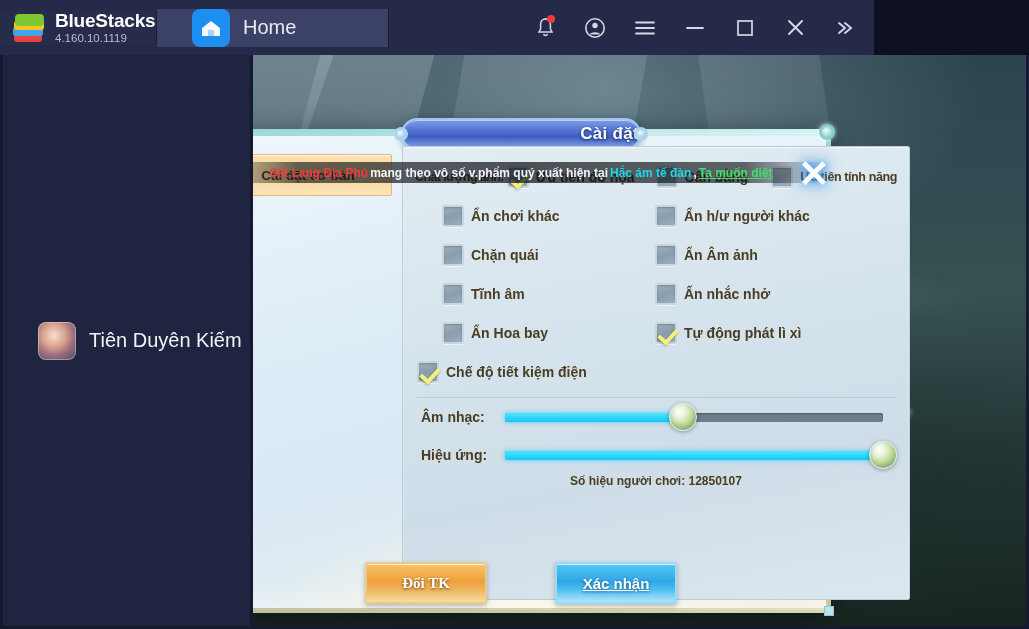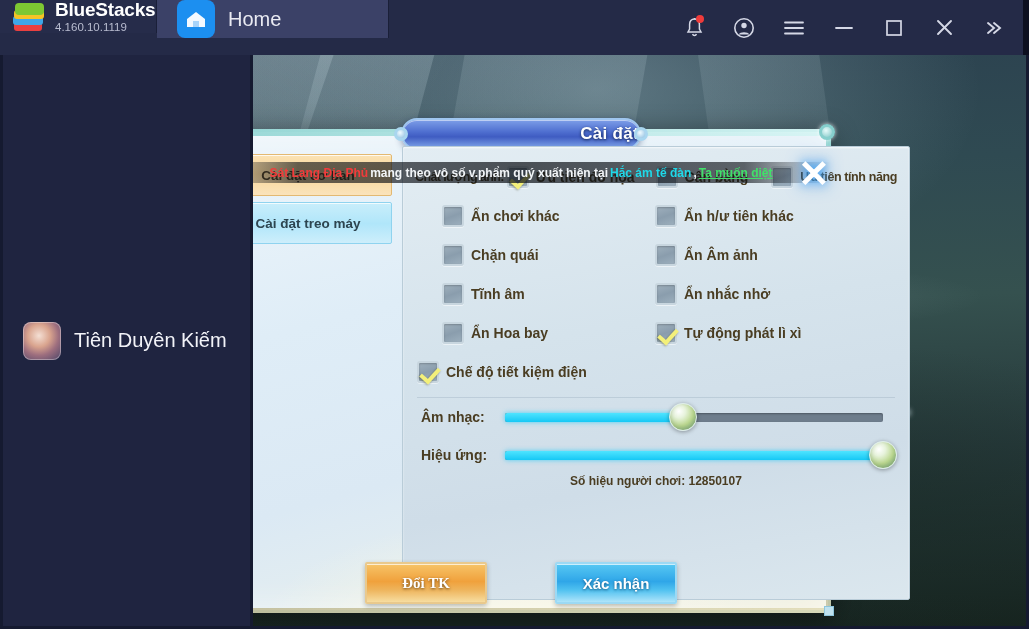--- a/index.html
+++ b/index.html
@@ -9,24 +9,24 @@
     height: 629px;
     overflow: hidden;
     font-family: "Liberation Sans", sans-serif;
     background: #0d1020;
   }
 
   
   .bs-bar {
     position: absolute;
     top: 0; left: 0;
-    width: 1023px; height: 55px;
+    width: 874px; height: 55px;
     background: #242a47;
     display: flex;
-    align-items: flex-start;
+    align-items: center;
     z-index: 50;
   }
   .bs-brand {
     width: 157px;
     display: flex;
     align-items: center;
     gap: 9px;
     padding-left: 12px;
     background: #262c4a;
     border-right: 1px solid #1a1f38;
@@ -48,21 +48,21 @@
   .bs-logo i:nth-child(3) { top: 8px;  background: #f5c426; width: 30px; left: 2px; }
   .bs-logo i:nth-child(4) { top: 1px;  background: #7dc832; width: 29px; left: 3px; height: 12px; border-radius: 4px; }
   .bs-brandtext { line-height: 1.05; }
   .bs-name { color: #fff; font-size: 19px; font-weight: bold; letter-spacing: -0.2px; }
   .bs-ver  { color: #b9bdd0; font-size: 11.5px; margin-top: 1px; }
 
   .bs-tab {
     display: flex;
     align-items: center;
     gap: 13px;
-    padding: 0 20px;
+    padding: 0 35px;
     border-right: 1px solid #1a1f38;
     cursor: pointer;
   }
   .bs-tab.home { background: #3b4167; width: 232px; }
   .bs-tab.game { background: #1f2440; width: 253px; }
   .bs-tab-ico {
     width: 38px; height: 38px;
     border-radius: 8px;
     flex: none;
     display: flex;
@@ -444,20 +444,21 @@
     background: linear-gradient(180deg, #f7c468 0%, #f0a13c 46%, #eeb45c 68%, #f7dda0 100%);
     border: 2px solid #e9c98d;
     box-shadow: inset 0 1px 0 rgba(255,255,255,.7), 0 2px 5px rgba(0,0,0,.25);
     font-family: Liberation Serif, serif;
   }
   .btn.blue {
     background: linear-gradient(180deg, #57c8f3 0%, #2fa6e8 46%, #4fc1f0 68%, #aee4fa 100%);
     border: 2px solid #9cd9f4;
     box-shadow: inset 0 1px 0 rgba(255,255,255,.7), 0 2px 5px rgba(0,0,0,.25);
     text-shadow: 0 1px 3px rgba(0,50,90,.75);
+    text-decoration: underline;
   }
 </style>
 </head>
 <body>
 
 <div class="bs-bar">
 
   <div class="bs-brand">
     <div class="bs-logo">
       <i></i>
@@ -586,23 +587,20 @@
       <div class="plaque-knob r"></div>
       <span class="txt">Cài đặt</span>
     </div>
 
     <div class="dlg-body">
 
       <div class="side-tabs">
         <div class="side-tab active">
           <span>Cài đặt cơ bản</span>
         </div>
-        <div class="side-tab idle">
-          <span>Cài đặt treo máy</span>
-        </div>
       </div>
 
       <div class="panel">
 
         <div class="opt-row">
           <span class="opt-lead">Chất lượng ảnh:</span>
 
           <div class="opt" style="margin-left:2px;">
             <span class="cb on"></span>
             <span class="opt-label">Ưu tiên đồ họa</span>
@@ -622,21 +620,21 @@
         <div class="opt-row">
           <div class="col-a">
             <div class="opt">
               <span class="cb"></span>
               <span class="opt-label">Ẩn chơi khác</span>
             </div>
           </div>
           <div class="col-b">
             <div class="opt">
               <span class="cb"></span>
-              <span class="opt-label">Ẩn h/ư tiên khác</span>
+              <span class="opt-label">Ẩn h/ư người khác</span>
             </div>
           </div>
         </div>
 
         <div class="opt-row">
           <div class="col-a">
             <div class="opt">
               <span class="cb"></span>
               <span class="opt-label">Chặn quái</span>
             </div>

